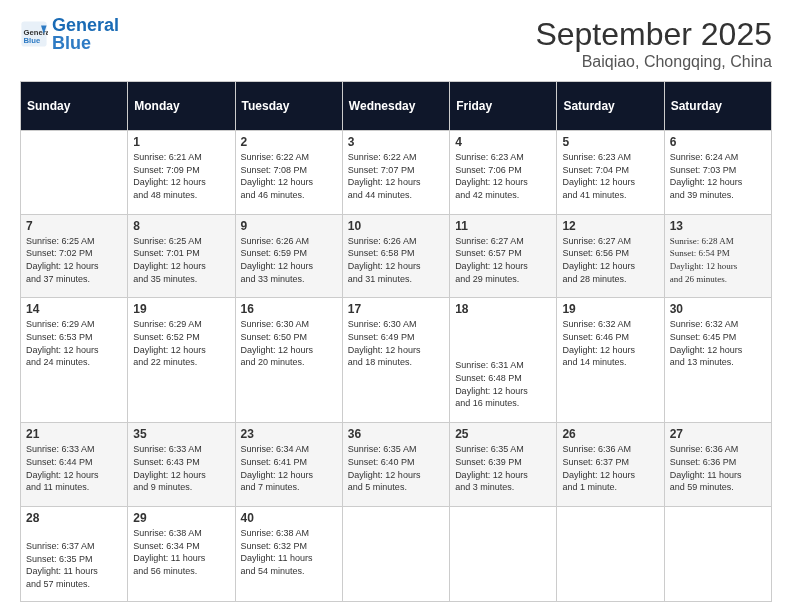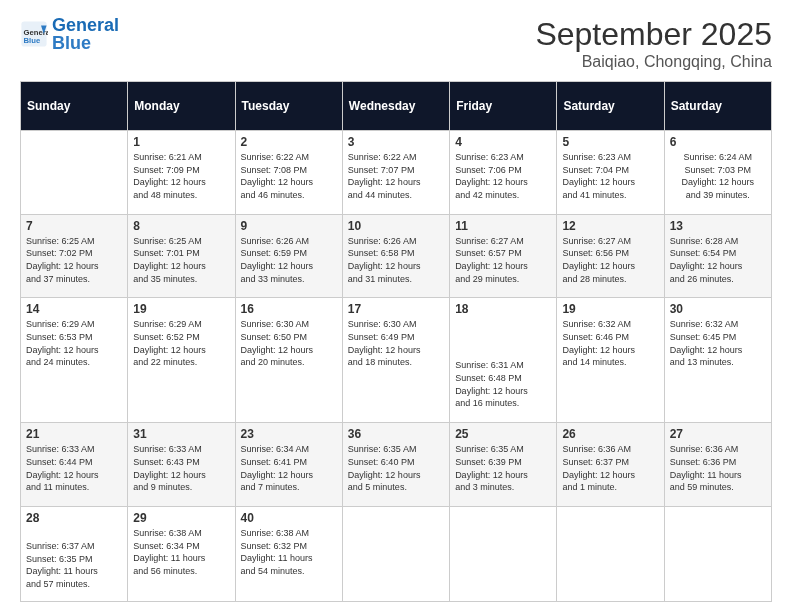--- a/index.html
+++ b/index.html
@@ -162,21 +162,21 @@
           </td>
           <td>
             <span class="day-num">5</span>
             <div class="day-info" style="white-space: pre-line;">Sunrise: 6:23 AM
 Sunset: 7:04 PM
 Daylight: 12 hours
 and 41 minutes.</div>
           </td>
           <td>
             <span class="day-num">6</span>
-            <div class="day-info" style="white-space: pre-line; text-align: center;">Sunrise: 6:24 AM
+            <div class="day-info" style="white-space: pre-line;">Sunrise: 6:24 AM
 Sunset: 7:03 PM
 Daylight: 12 hours
 and 39 minutes.</div>
           </td>
         </tr>
         <tr>
           <td class="shaded">
             <span class="day-num">7</span>
             <div class="day-info" style="white-space: pre-line;">Sunrise: 6:25 AM
 Sunset: 7:02 PM
@@ -213,21 +213,21 @@
           </td>
           <td class="shaded">
             <span class="day-num">12</span>
             <div class="day-info" style="white-space: pre-line;">Sunrise: 6:27 AM
 Sunset: 6:56 PM
 Daylight: 12 hours
 and 28 minutes.</div>
           </td>
           <td class="shaded">
             <span class="day-num">13</span>
-            <div class="day-info" style="white-space: pre-line;">Sunrise: 6:28 AM
+            <div class="day-info" style="white-space: pre-line; font-family: Liberation Serif, serif;">Sunrise: 6:28 AM
 Sunset: 6:54 PM
 Daylight: 12 hours
 and 26 minutes.</div>
           </td>
         </tr>
         <tr>
           <td>
             <span class="day-num">14</span>
             <div class="day-info" style="white-space: pre-line;">Sunrise: 6:29 AM
 Sunset: 6:53 PM
@@ -279,21 +279,21 @@
         </tr>
         <tr>
           <td class="shaded">
             <span class="day-num">21</span>
             <div class="day-info" style="white-space: pre-line;">Sunrise: 6:33 AM
 Sunset: 6:44 PM
 Daylight: 12 hours
 and 11 minutes.</div>
           </td>
           <td class="shaded">
-            <span class="day-num">31</span>
+            <span class="day-num">35</span>
             <div class="day-info" style="white-space: pre-line;">Sunrise: 6:33 AM
 Sunset: 6:43 PM
 Daylight: 12 hours
 and 9 minutes.</div>
           </td>
           <td class="shaded">
             <span class="day-num">23</span>
             <div class="day-info" style="white-space: pre-line;">Sunrise: 6:34 AM
 Sunset: 6:41 PM
 Daylight: 12 hours

